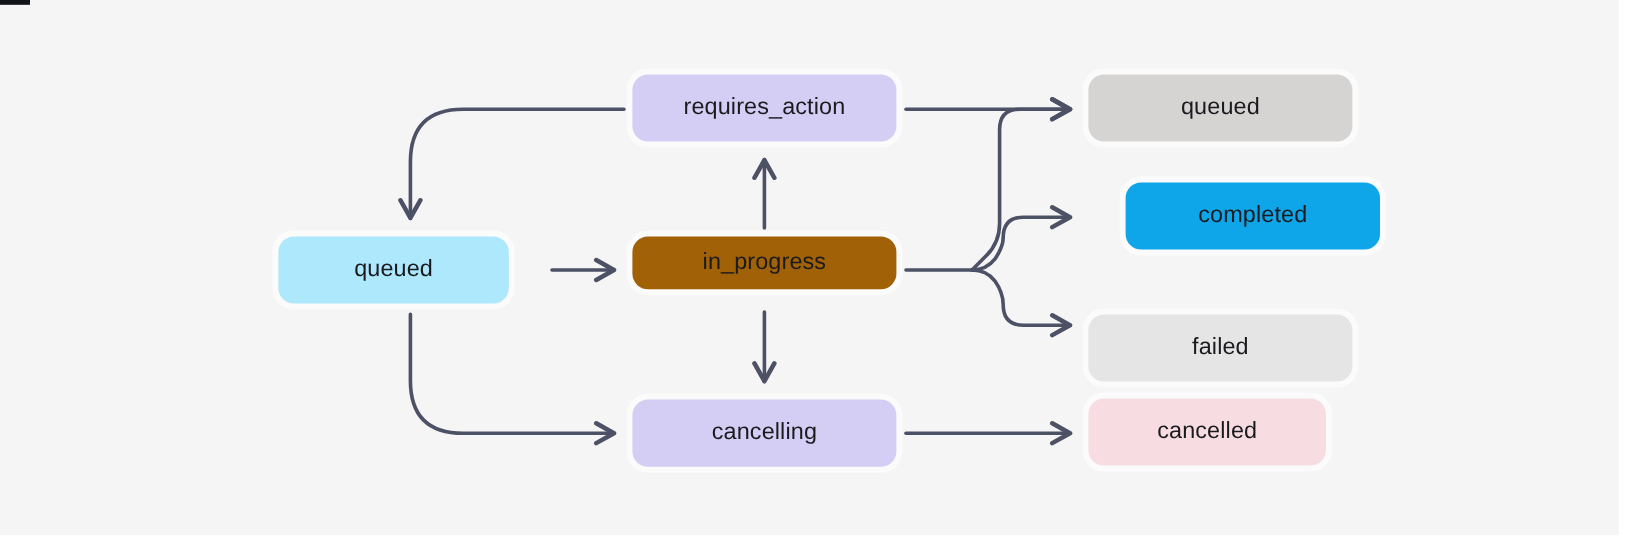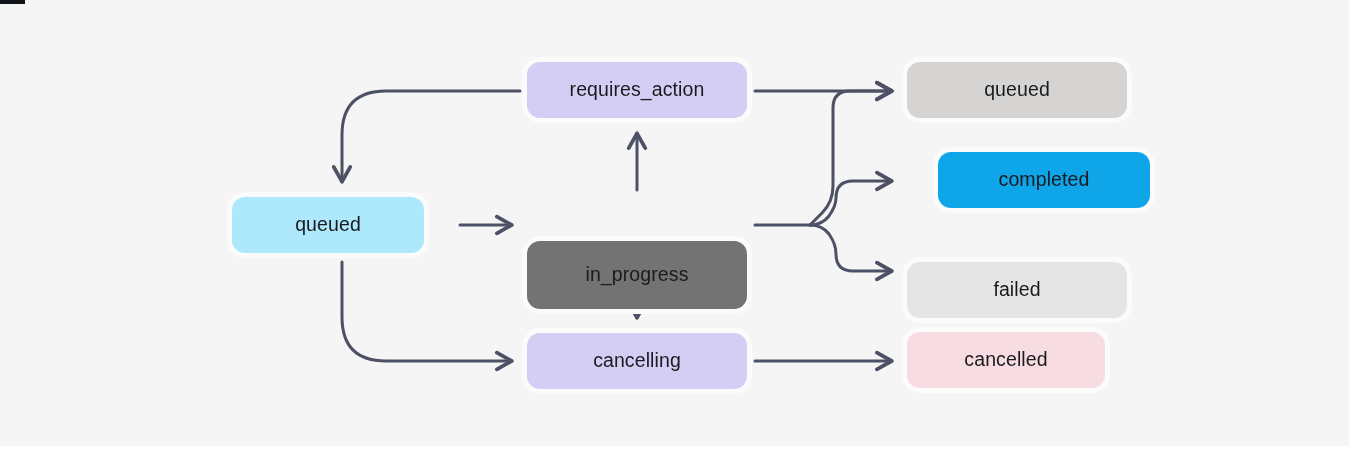--- a/index.html
+++ b/index.html
@@ -111,21 +111,21 @@
     </g>
   </svg>
 
   <div id="node-layer">
       <div class="node" style="left: 232px; top: 197px; width: 192px; height: 56px; background: rgb(173, 232, 252);">
         <span class="node-label">queued</span>
       </div>
       <div class="node" style="left: 527px; top: 62px; width: 220px; height: 56px; background: rgb(212, 205, 244);">
         <span class="node-label">requires_action</span>
       </div>
-      <div class="node" style="left: 527px; top: 197px; width: 220px; height: 68px; background: #737373; margin-top: 44px;">
+      <div class="node" style="left: 527px; top: 197px; width: 220px; height: 44px; background: #a16207;">
         <span class="node-label">in_progress</span>
       </div>
       <div class="node" style="left: 527px; top: 333px; width: 220px; height: 56px; background: rgb(212, 205, 244);">
         <span class="node-label">cancelling</span>
       </div>
       <div class="node" style="left: 907px; top: 62px; width: 220px; height: 56px; background: rgb(214, 212, 211);">
         <span class="node-label">queued</span>
       </div>
       <div class="node" style="left: 938px; top: 152px; width: 212px; height: 56px; background: #0ea5e9;">
         <span class="node-label">completed</span>

